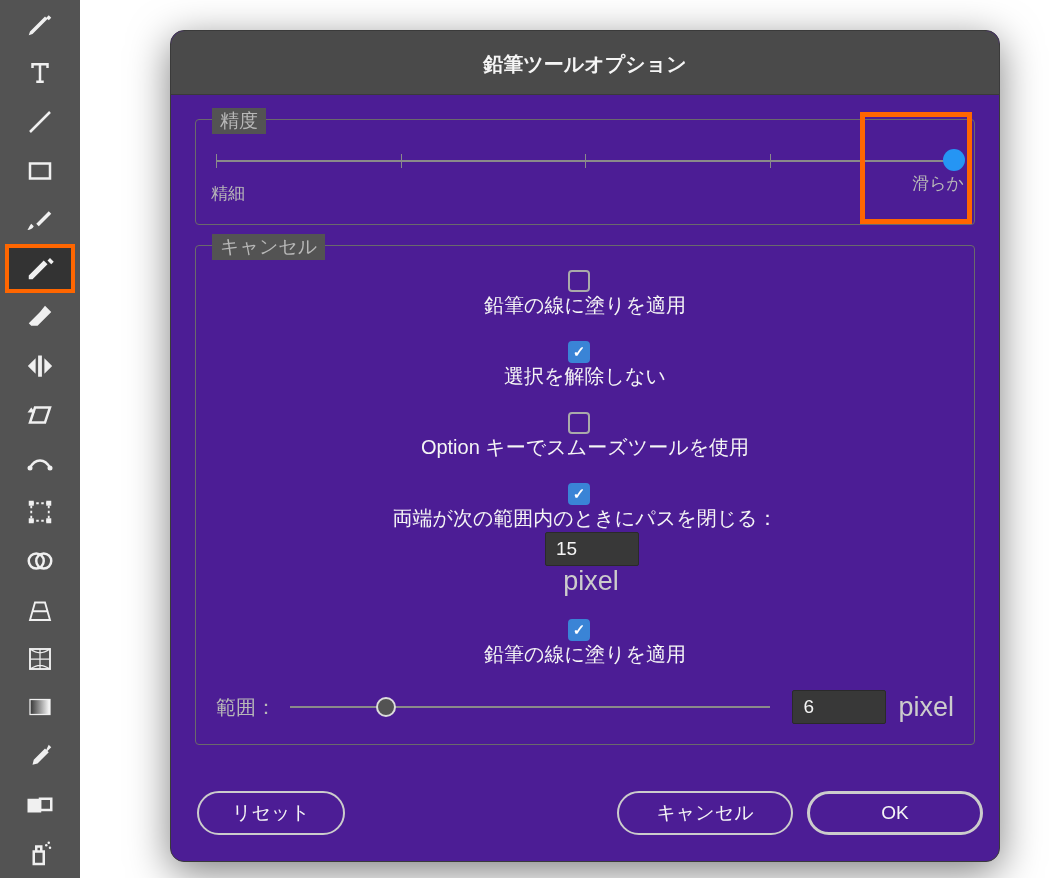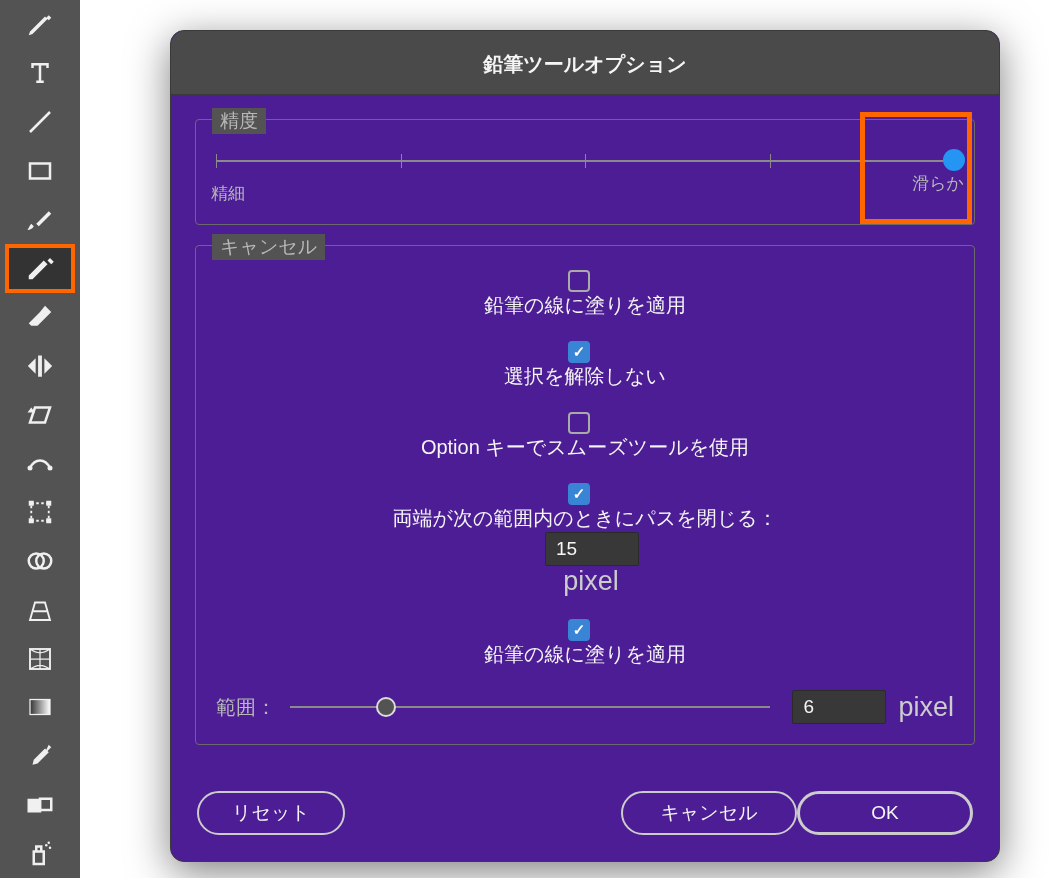--- a/index.html
+++ b/index.html
@@ -222,21 +222,22 @@
       width: 20px;
       height: 20px;
       background: #535353;
       border: 2px solid #dcdcdc;
       border-radius: 50%;
       transform: translateX(-50%);
     }
     
     .button-row {
       display: flex;
-      padding: 14px 26px 26px 26px;
+      padding: 14px 16px 26px 26px;
+      gap: 14px;
     }
     .btn {
       height: 44px;
       border-radius: 22px;
       border: 2px solid #cccccc;
       background: transparent;
       color: #f5f5f5;
       font-size: 19px;
       cursor: pointer;
       display: flex;

